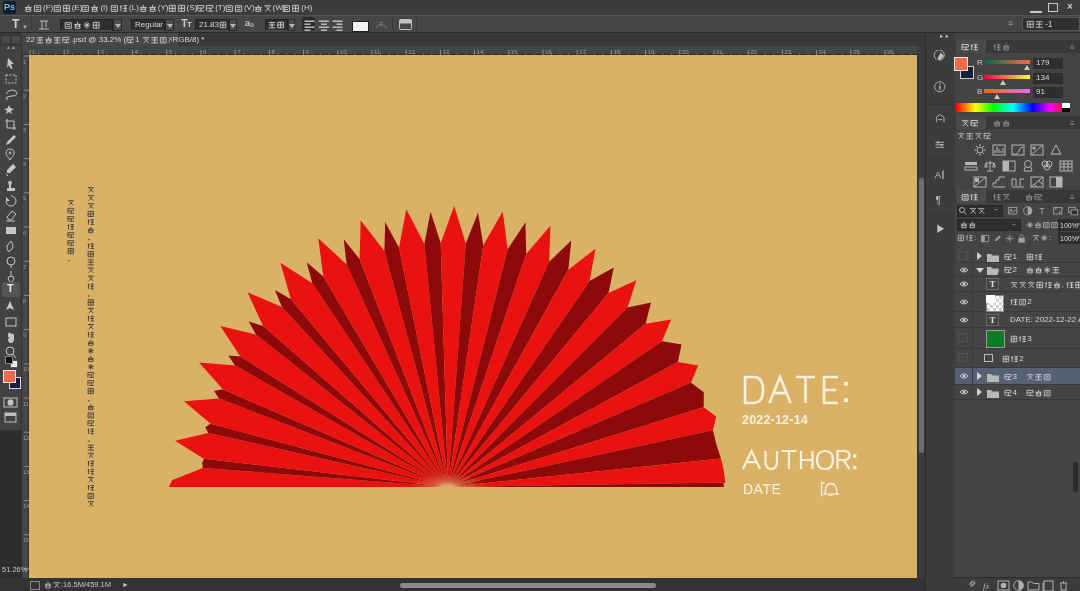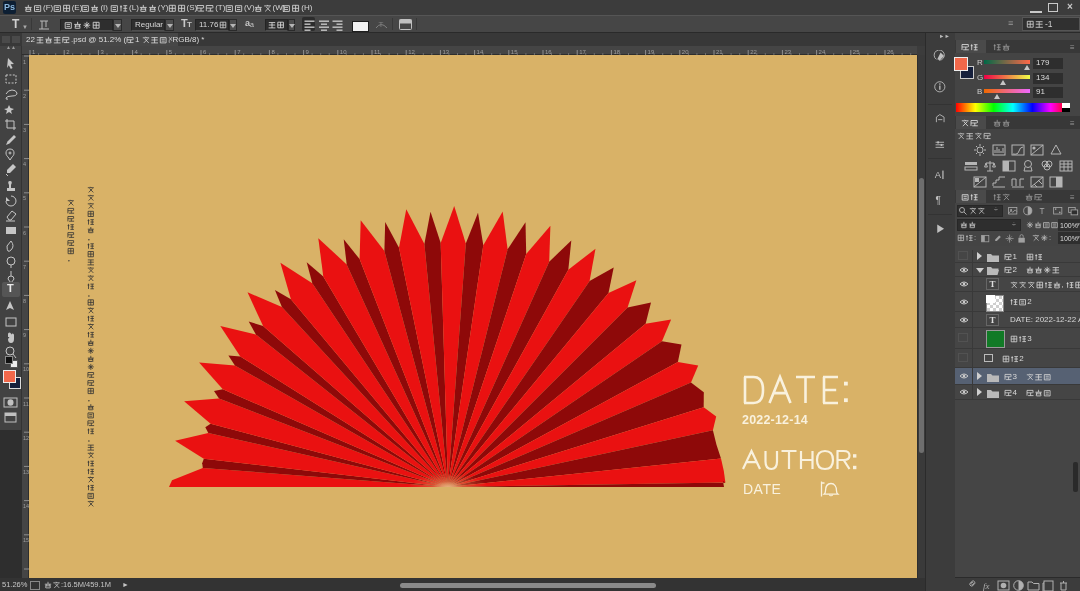--- a/index.html
+++ b/index.html
@@ -81,21 +81,21 @@
     </svg>
     <div style="position:absolute;left:131px;top:19px;width:34px;height:12px;background:#2e2e2e;border:1px solid #242424;border-bottom-color:#4f4f4f;box-sizing:border-box"></div>
     <div style="position:absolute;left:165px;top:19px;width:9px;height:12px;background:#4e4e4e;border:1px solid #2a2a2a;box-sizing:border-box"></div>
     <div style="position:absolute;left:166.5px;top:23.5px;width:0;height:0;border-left:3px solid transparent;border-right:3px solid transparent;border-top:4px solid #b5b5b5"></div>
     <div style="position:absolute;left:135px;top:21px;font:400 8px 'Liberation Sans',sans-serif;color:#d8d8d8;white-space:nowrap;line-height:1">Regular</div>
     <div style="position:absolute;left:181px;top:18px;font:700 11px 'Liberation Sans',sans-serif;color:#c8c8c8;white-space:nowrap;line-height:1">T</div>
     <div style="position:absolute;left:187px;top:21px;font:700 8px 'Liberation Sans',sans-serif;color:#c8c8c8;white-space:nowrap;line-height:1">T</div>
     <div style="position:absolute;left:195px;top:19px;width:34px;height:12px;background:#2e2e2e;border:1px solid #242424;border-bottom-color:#4f4f4f;box-sizing:border-box"></div>
     <div style="position:absolute;left:229px;top:19px;width:8px;height:12px;background:#4e4e4e;border:1px solid #2a2a2a;box-sizing:border-box"></div>
     <div style="position:absolute;left:230.0px;top:23.5px;width:0;height:0;border-left:3px solid transparent;border-right:3px solid transparent;border-top:4px solid #b5b5b5"></div>
-    <div style="position:absolute;left:199px;top:21px;font:400 8px 'Liberation Sans',sans-serif;color:#d8d8d8;white-space:nowrap;line-height:1">11.76</div>
+    <div style="position:absolute;left:199px;top:21px;font:400 8px 'Liberation Sans',sans-serif;color:#d8d8d8;white-space:nowrap;line-height:1">21.83</div>
     <svg style="position:absolute;left:219px;top:21px" width="10" height="10">
       <path d="M1.2 1.2L6.8 1.2M1.2 6.8L6.8 6.8M1.2 1.2L1.2 6.8M6.8 1.2L6.8 6.8M1.2 4.0L6.8 4.0M4.0 1.2L4.0 6.8" stroke="#d8d8d8" stroke-width="0.80" fill="none" stroke-opacity="1.0"></path>
     </svg>
     <div style="position:absolute;left:245px;top:19px;font:700 9px 'Liberation Sans',sans-serif;color:#c8c8c8;white-space:nowrap;line-height:1">a</div>
     <div style="position:absolute;left:250px;top:21px;font:400 7px 'Liberation Sans',sans-serif;color:#c8c8c8;white-space:nowrap;line-height:1">a</div>
     <div style="position:absolute;left:265px;top:19px;width:23px;height:12px;background:#2e2e2e;border:1px solid #242424;border-bottom-color:#4f4f4f;box-sizing:border-box"></div>
     <div style="position:absolute;left:288px;top:19px;width:7px;height:12px;background:#4e4e4e;border:1px solid #2a2a2a;box-sizing:border-box"></div>
     <div style="position:absolute;left:288.5px;top:23.5px;width:0;height:0;border-left:3px solid transparent;border-right:3px solid transparent;border-top:4px solid #b5b5b5"></div>
     <svg style="position:absolute;left:268px;top:21px" width="19" height="10">
       <path d="M0.8 1.6L7.2 1.6M0.8 4.0L7.2 4.0M0.6 6.9L7.4 6.9M4.0 1.6L4.0 6.9" stroke="#e8e8e8" stroke-width="0.80" fill="none" stroke-opacity="1.0"></path>
@@ -142,21 +142,21 @@
     <div style="position:absolute;left:2px;top:36px;width:8px;height:7px;background:#4a4a4a"></div>
     <div style="position:absolute;left:12px;top:36px;width:8px;height:7px;background:#4a4a4a"></div>
     <div style="position:absolute;left:22px;top:33px;width:156px;height:13px;background:#474747"></div>
     <div style="position:absolute;left:26px;top:36px;font:400 8px 'Liberation Sans',sans-serif;color:#dcdcdc;white-space:nowrap;line-height:1">22</div>
     <svg style="position:absolute;left:36px;top:35px" width="36" height="10">
       <path d="M0.8 2.6L7.2 2.6M0.8 5.0L7.2 5.0M0.6 7.9L7.4 7.9M4.0 2.6L4.0 7.9" stroke="#dcdcdc" stroke-width="0.80" fill="none" stroke-opacity="1.0"></path>
       <path d="M12.6 1.8L12.6 4.2M9.4 4.2L15.8 4.2M9.9 5.8L15.3 5.8M10.5 7.9L14.7 7.9M11.0 4.2L10.2 7.9M14.2 4.2L15.0 7.9" stroke="#dcdcdc" stroke-width="0.80" fill="none" stroke-opacity="1.0"></path>
       <path d="M18.0 2.6L24.4 2.6M18.0 5.0L24.4 5.0M17.8 7.9L24.6 7.9M21.2 2.6L21.2 7.9" stroke="#dcdcdc" stroke-width="0.80" fill="none" stroke-opacity="1.0"></path>
       <path d="M26.8 2.4L32.8 2.4M26.8 2.4L26.8 7.7M26.8 4.8L32.4 4.8M27.9 7.6L33.3 7.6M30.4 4.8L30.4 7.6M32.8 2.4L32.8 4.8" stroke="#dcdcdc" stroke-width="0.80" fill="none" stroke-opacity="1.0"></path>
     </svg>
-    <div style="position:absolute;left:71px;top:36px;font:400 8px 'Liberation Sans',sans-serif;color:#dcdcdc;white-space:nowrap;line-height:1">.psd @ 51.2% (</div>
+    <div style="position:absolute;left:71px;top:36px;font:400 8px 'Liberation Sans',sans-serif;color:#dcdcdc;white-space:nowrap;line-height:1">.psd @ 33.2% (</div>
     <svg style="position:absolute;left:126px;top:35px" width="9" height="10">
       <path d="M1.0 2.4L7.0 2.4M1.0 2.4L1.0 7.7M1.0 4.8L6.6 4.8M2.1 7.6L7.5 7.6M4.6 4.8L4.6 7.6M7.0 2.4L7.0 4.8" stroke="#dcdcdc" stroke-width="0.80" fill="none" stroke-opacity="1.0"></path>
     </svg>
     <div style="position:absolute;left:135px;top:36px;font:400 8px 'Liberation Sans',sans-serif;color:#dcdcdc;white-space:nowrap;line-height:1">1</div>
     <svg style="position:absolute;left:142px;top:35px" width="26" height="10">
       <path d="M0.8 2.8L7.2 2.8M1.8 7.9L6.1 3.6M2.7 3.7L6.7 7.9M3.7 1.8L4.3 2.8" stroke="#dcdcdc" stroke-width="0.80" fill="none" stroke-opacity="1.0"></path>
       <path d="M9.4 2.6L15.8 2.6M9.4 5.0L15.8 5.0M9.2 7.9L16.0 7.9M12.6 2.6L12.6 7.9" stroke="#dcdcdc" stroke-width="0.80" fill="none" stroke-opacity="1.0"></path>
       <path d="M18.3 2.6L24.1 2.6M18.3 2.6L18.3 7.9M24.1 2.6L24.1 7.9M18.3 7.9L24.1 7.9M19.6 4.2L22.8 4.2M19.6 6.1L22.8 6.1" stroke="#dcdcdc" stroke-width="0.80" fill="none" stroke-opacity="1.0"></path>
     </svg>
     <div style="position:absolute;left:168px;top:36px;font:400 8px 'Liberation Sans',sans-serif;color:#dcdcdc;white-space:nowrap;line-height:1">, RGB/8) *</div>
@@ -525,21 +525,21 @@
     </svg>
     <div style="position:absolute;left:743px;top:482px;font:400 14px 'Liberation Sans',sans-serif;color:#f9f1dd;letter-spacing:0.5px;white-space:nowrap;line-height:1">DATE</div>
     <svg style="position:absolute;left:819px;top:480px" width="21" height="19">
       <path d="M2.5 1.5v15M2 3h3.5" stroke="#f9f1dd" stroke-width="1.3" fill="none"></path>
       <path d="M12 3.5c-3.5 0-5.5 3-5.5 7.2 0 1.8-.8 3-1.3 3.4h13.6c-.5-.4-1.3-1.6-1.3-3.4C17.5 6.5 15.5 3.5 12 3.5z" stroke="#f9f1dd" stroke-width="1.3" fill="none"></path>
       <path d="M10.3 14.6a1.8 1.8 0 0 0 3.4 0" stroke="#f9f1dd" stroke-width="1.1" fill="none"></path>
     </svg>
     <div style="position:absolute;left:917px;top:55px;width:8px;height:523px;background:#3a3a3a;border-left:1px solid #2e2e2e;box-sizing:border-box"></div>
     <div style="position:absolute;left:918.5px;top:178px;width:5px;height:275px;background:#6e6e6e;border-radius:3px"></div>
     <div style="position:absolute;left:0;top:578px;width:925px;height:13px;background:#333333"></div>
-    <div style="position:absolute;left:2px;top:581px;font:400 7.5px 'Liberation Sans',sans-serif;color:#c6c6c6;white-space:nowrap;line-height:1">51.26%</div>
+    <div style="position:absolute;left:2px;top:566px;font:400 7.5px 'Liberation Sans',sans-serif;color:#c6c6c6;white-space:nowrap;line-height:1">51.26%</div>
     <div style="position:absolute;left:30px;top:581px;width:8px;height:7px;border:1px solid #888"></div>
     <svg style="position:absolute;left:44px;top:580px" width="18" height="10">
       <path d="M4.0 1.8L4.0 4.2M0.8 4.2L7.2 4.2M1.3 5.8L6.7 5.8M1.9 7.9L6.1 7.9M2.4 4.2L1.6 7.9M5.6 4.2L6.4 7.9" stroke="#c6c6c6" stroke-width="0.80" fill="none" stroke-opacity="1.0"></path>
       <path d="M9.3 2.8L15.7 2.8M10.3 7.9L14.6 3.6M11.2 3.7L15.2 7.9M12.2 1.8L12.8 2.8" stroke="#c6c6c6" stroke-width="0.80" fill="none" stroke-opacity="1.0"></path>
     </svg>
     <div style="position:absolute;left:61px;top:581px;font:400 7.5px 'Liberation Sans',sans-serif;color:#c6c6c6;white-space:nowrap;line-height:1">:16.5M/459.1M</div>
     <div style="position:absolute;left:122px;top:581px;font:400 7px 'Liberation Sans',sans-serif;color:#c6c6c6;white-space:nowrap;line-height:1">►</div>
     <div style="position:absolute;left:400px;top:583px;width:256px;height:5px;background:#8a8a8a;border-radius:3px"></div>
     <div style="position:absolute;left:925px;top:33px;width:30px;height:558px;background:#3c3c3c;border-left:1px solid #2b2b2b;box-sizing:border-box"></div>
     <div style="position:absolute;left:939px;top:34px;font:400 5.5px 'Liberation Sans',sans-serif;color:#bbb;white-space:nowrap;line-height:1">►►</div>

